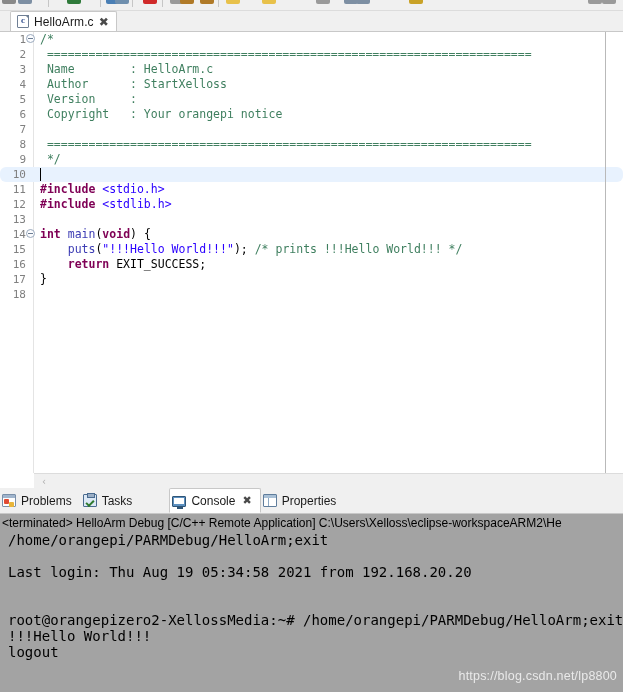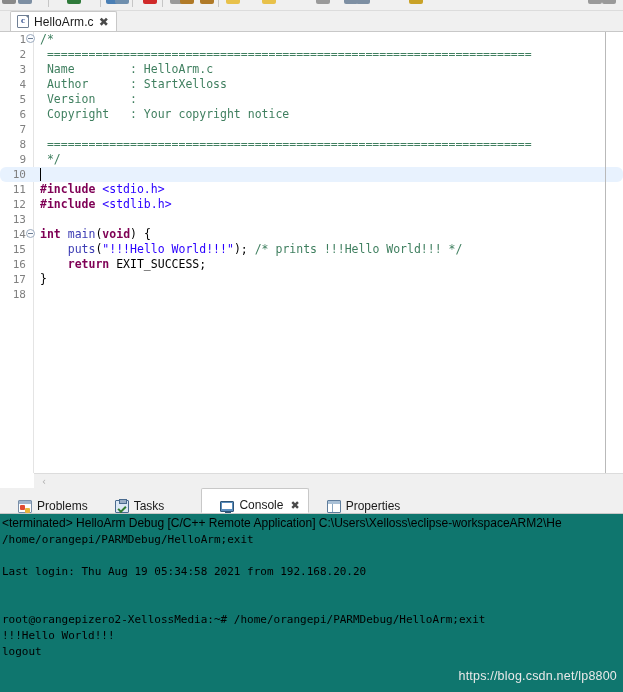--- a/index.html
+++ b/index.html
@@ -226,23 +226,23 @@
   .view-tabs {
     position: absolute;
     left: 0; top: 0;
     width: 623px; height: 25px;
     display: flex;
     align-items: stretch;
     background: #f0f0f0;
   }
   .vtab {
     display: flex;
-    align-items: flex-end;
+    align-items: center;
     gap: 5px;
-    padding: 0 8px 0 18px;
+    padding: 0 8px 0 2px;
     font-size: 12px;
     color: #1a1a1a;
     white-space: nowrap;
     border-right: 1px solid transparent;
   }
   .vtab.active {
     background: #ffffff;
     border: 1px solid #c8c8c8;
     border-bottom: 1px solid #ffffff;
     border-radius: 2px 2px 0 0;
@@ -344,40 +344,40 @@
     position: absolute;
     left: 4px; top: 3px;
     width: 1px; bottom: 0;
     background: #8da8c1;
   }
 
   .console-body {
     position: absolute;
     left: 0; top: 25px;
     width: 623px; height: 179px;
-    background: #0f766e;
+    background: #a3a3a3;
     border-top: 1px solid #c8c8c8;
     overflow: hidden;
   }
 
   .term-head {
     padding: 1px 0 0 2px;
     font-size: 12px;
     color: #000000;
     white-space: nowrap;
     overflow: hidden;
     font-family: "Liberation Sans", sans-serif;
     height: 18px;
     line-height: 16px;
   }
 
   .term-lines {
-    padding-left: 2px;
+    padding-left: 8px;
     font-family: "DejaVu Sans Mono", monospace;
-    font-size: 11px;
+    font-size: 14px;
     line-height: 16px;
     color: #000000;
     white-space: pre;
   }
   .term-line { height: 16px; }
 
   .watermark {
     position: absolute;
     right: 6px;
     bottom: 9px;
@@ -432,21 +432,21 @@
 
     <div class="editor-body">
       <div class="gutter"></div>
       <div class="gutter-rule"></div>
       <div class="code-area" id="code-area">
           <div class="line"><span class="ln">1</span><span class="fold"></span><span class="code"><span class="cm">/*</span></span></div>
           <div class="line"><span class="ln">2</span><span class="code"><span class="cm"> ======================================================================</span></span></div>
           <div class="line"><span class="ln">3</span><span class="code"><span class="cm"> Name        : HelloArm.c</span></span></div>
           <div class="line"><span class="ln">4</span><span class="code"><span class="cm"> Author      : StartXelloss</span></span></div>
           <div class="line"><span class="ln">5</span><span class="code"><span class="cm"> Version     :</span></span></div>
-          <div class="line"><span class="ln">6</span><span class="code"><span class="cm"> Copyright   : Your copyright notice</span></span></div>
+          <div class="line"><span class="ln">6</span><span class="code"><span class="cm"> Copyright   : Your orangepi notice</span></span></div>
           <div class="line"><span class="ln">7</span></div>
           <div class="line"><span class="ln">8</span><span class="code"><span class="cm"> ======================================================================</span></span></div>
           <div class="line"><span class="ln">9</span><span class="code"><span class="cm"> */</span></span></div>
           <div class="line current"><span class="ln">10</span><span class="code"></span><span class="caret"></span></div>
           <div class="line"><span class="ln">11</span><span class="code"><span class="pp">#include</span> <span class="hdr">&lt;stdio.h&gt;</span></span></div>
           <div class="line"><span class="ln">12</span><span class="code"><span class="pp">#include</span> <span class="hdr">&lt;stdlib.h&gt;</span></span></div>
           <div class="line"><span class="ln">13</span><span class="code"></span></div>
           <div class="line"><span class="ln">14</span><span class="fold"></span><span class="code"><span class="kw">int</span> <span class="fn">main</span>(<span class="kw">void</span>) {</span></div>
           <div class="line"><span class="ln">15</span><span class="code">    <span class="fn">puts</span>(<span class="st">"!!!Hello World!!!"</span>); <span class="cm">/* prints !!!Hello World!!! */</span></span></div>
           <div class="line"><span class="ln">16</span><span class="code">    <span class="kw">return</span> EXIT_SUCCESS;</span></div>

